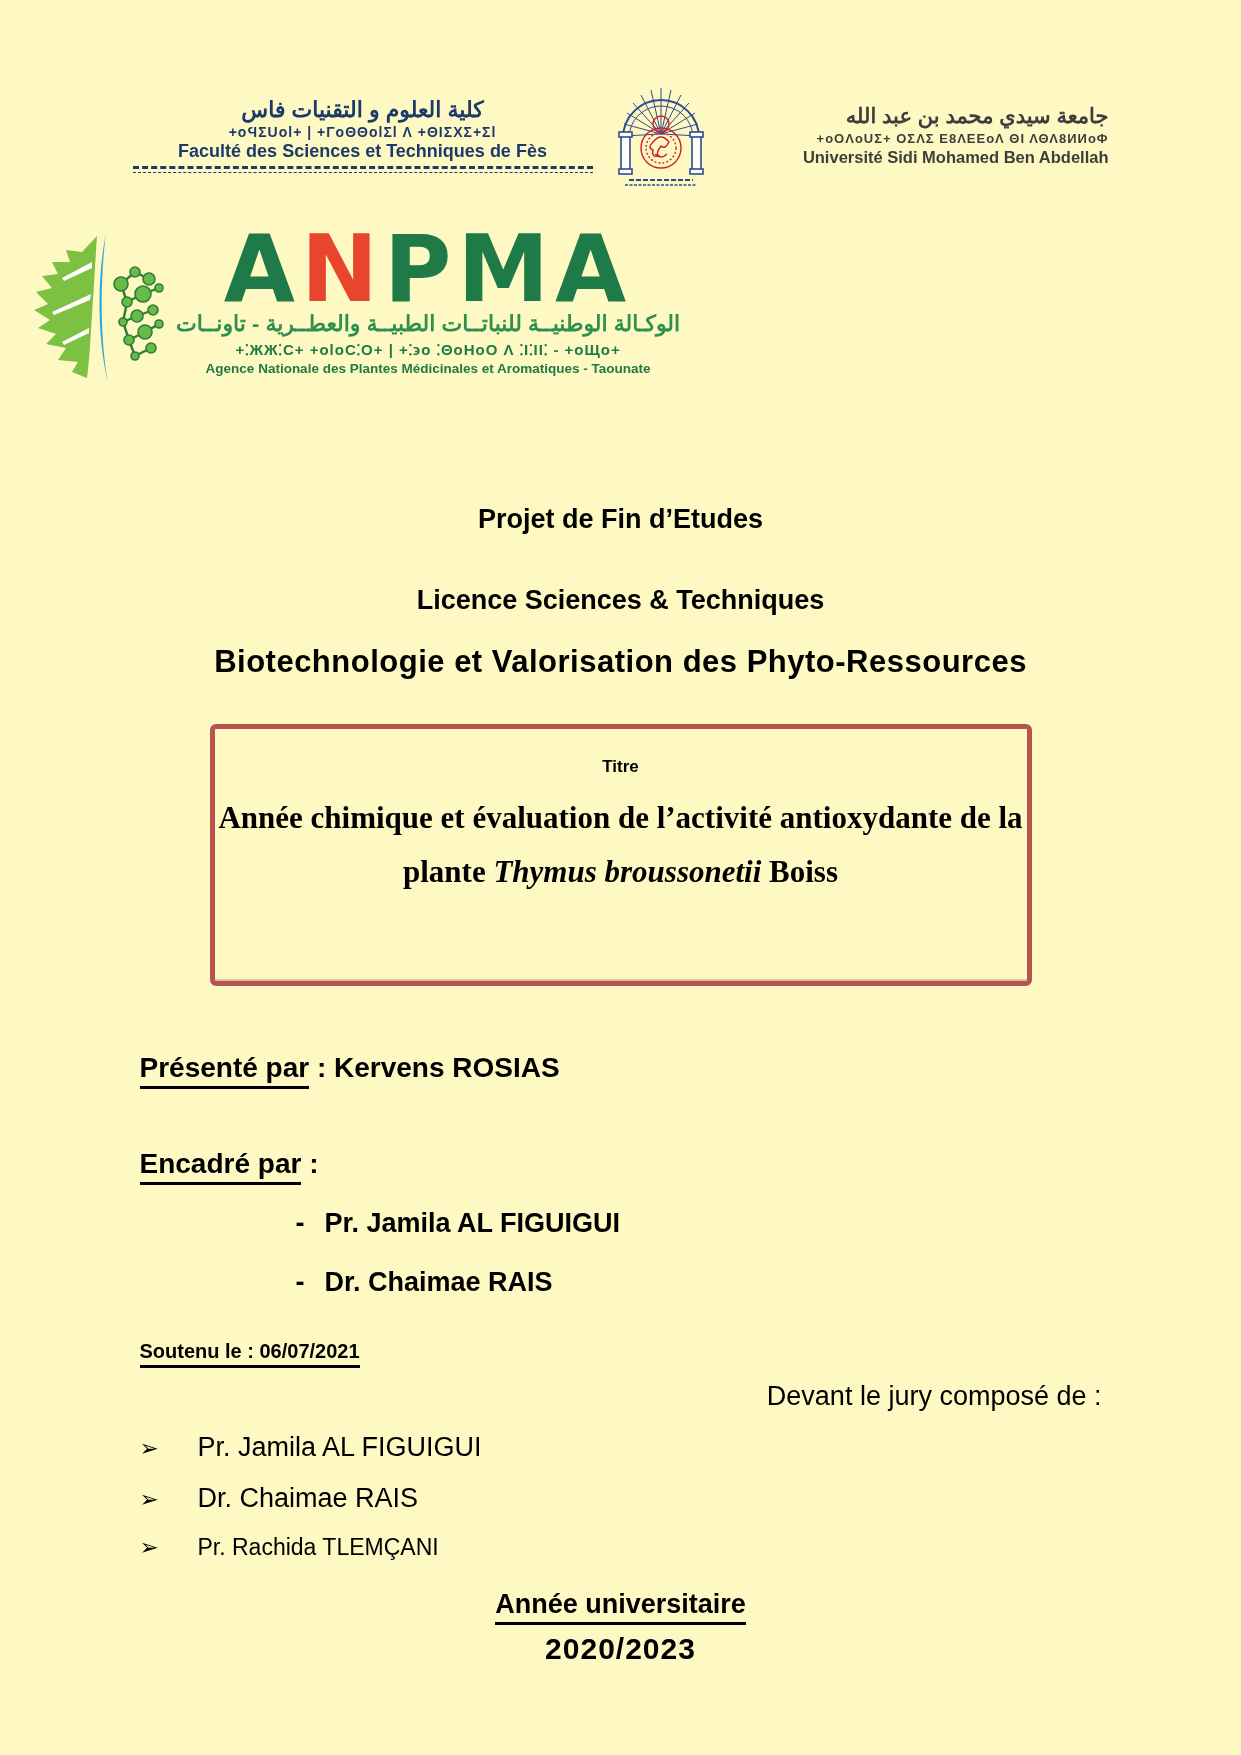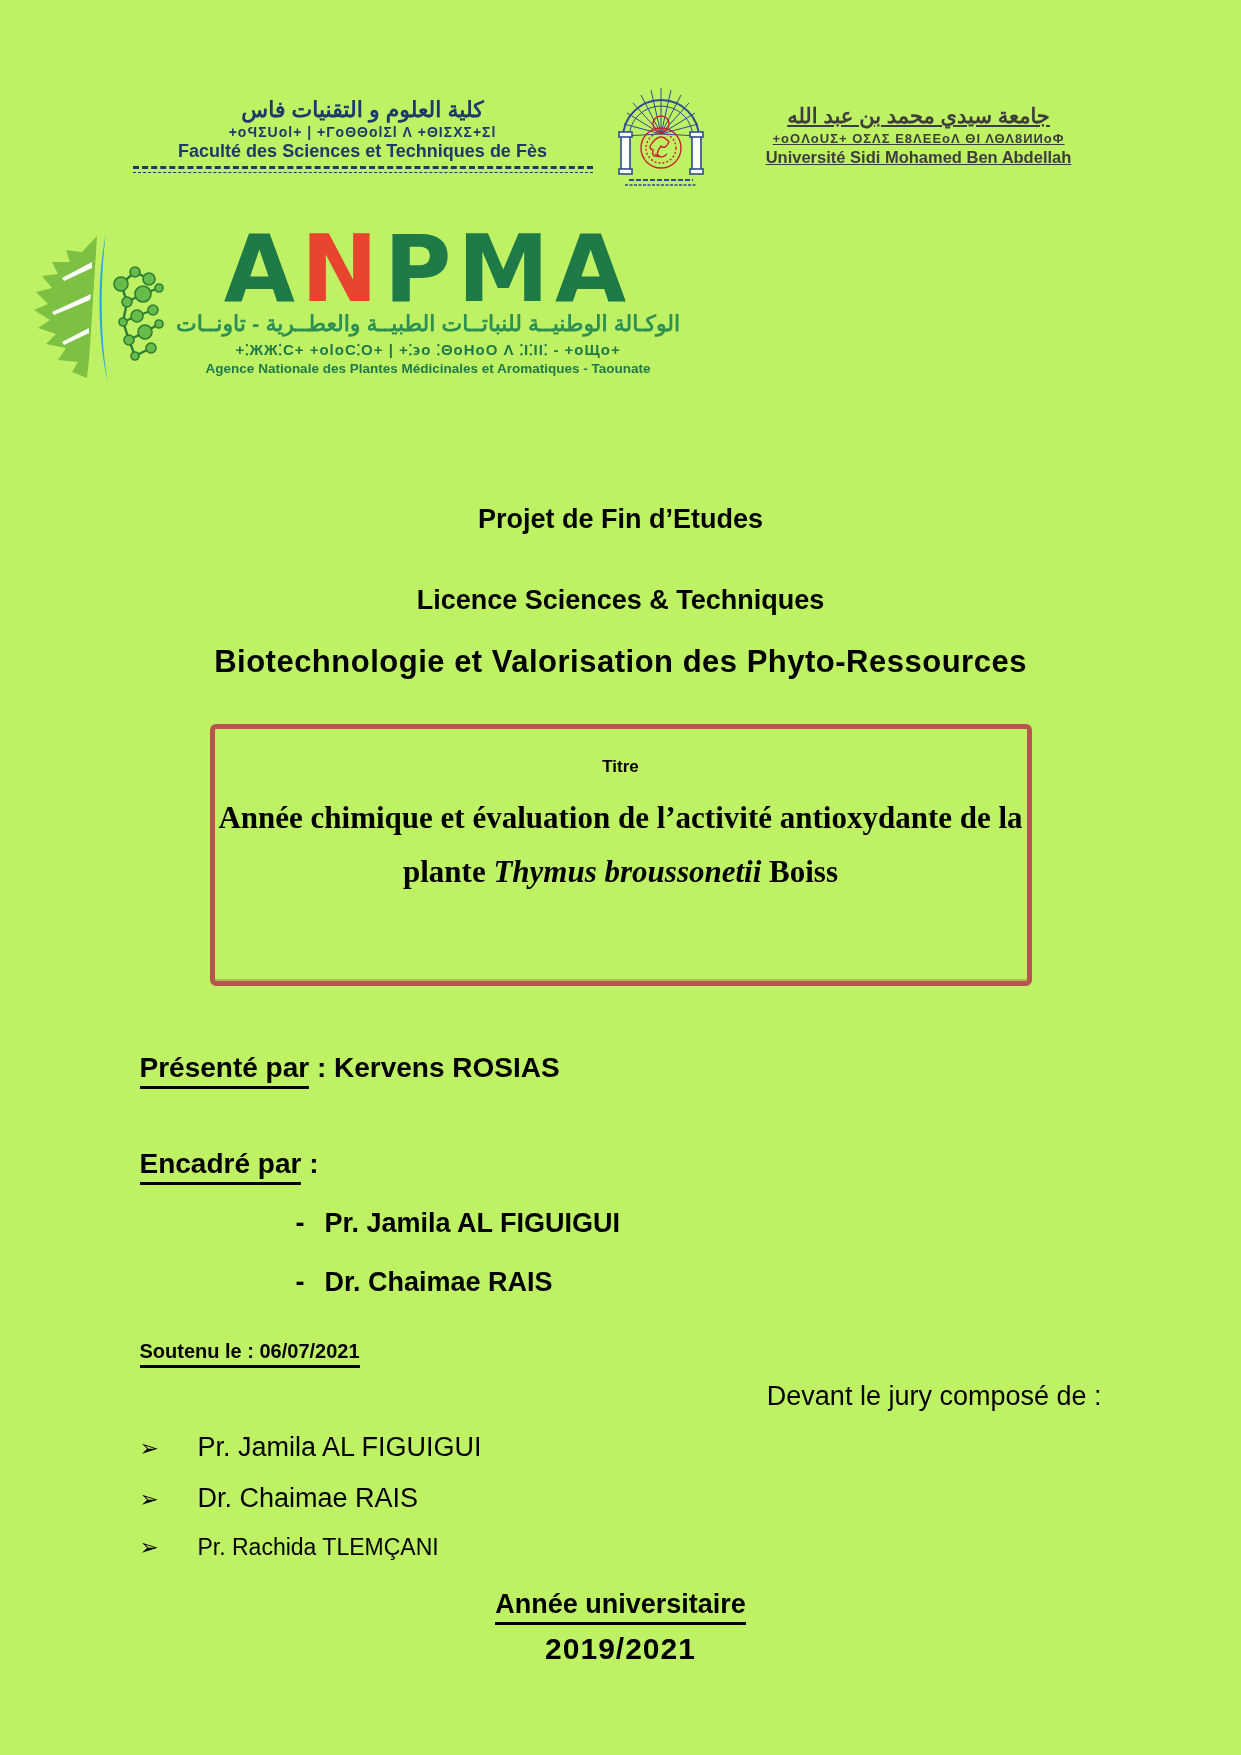--- a/index.html
+++ b/index.html
@@ -1,27 +1,27 @@
 <!DOCTYPE html>
 <html><head>
 <meta charset="utf-8">
 <style>
   html,body{margin:0;padding:0;background:#e8e8e8;}
   .page{
-    width:1241px;height:1755px;background:#bef264;margin:0 auto;position:relative;
+    width:1241px;height:1755px;background:#fef9c3;margin:0 auto;position:relative;
     font-family:"Liberation Sans",sans-serif;color:#000;overflow:hidden;
   }
   
   .header{display:flex;justify-content:center;align-items:center;gap:22px;padding-top:76px;}
   .logo-left{width:460px;text-align:center;color:#1b3a6b;}
   .logo-left .ar{font-size:22px;font-weight:bold;line-height:1.15;}
   .logo-left .tf{font-size:14px;font-weight:bold;letter-spacing:1px;margin-top:2px;}
   .logo-left .fr{font-size:18px;font-weight:bold;margin-top:1px;}
   .logo-left .dash{border-top:3px dashed #1b3a6b;margin-top:4px;height:3px;border-bottom:1px dashed #1b3a6b;}
-  .logo-right{width:380px;text-align:center;color:#3d3d3d;text-decoration:underline;}
+  .logo-right{width:380px;text-align:right;color:#3d3d3d;}
   .logo-right .ar{font-size:21px;font-weight:bold;line-height:1.2;}
   .logo-right .tf{font-size:13px;font-weight:bold;margin-top:3px;letter-spacing:1px;}
   .logo-right .fr{font-size:16.5px;font-weight:bold;margin-top:2px;}
   
   .anpma{display:flex;justify-content:flex-start;align-items:flex-start;margin-top:38px;gap:4px;}
   .anpma-text{text-align:center;}
   .anpma-letters{font-size:92px;font-weight:bold;letter-spacing:6px;line-height:0.82;font-family:"DejaVu Sans",sans-serif;}
   .anpma-letters .g{color:#1e7a46;}
   .anpma-letters .r{color:#e8452f;}
   .anpma-text .ar{color:#2e9050;font-size:22px;font-weight:bold;margin-top:4px;}
@@ -216,16 +216,16 @@
       <span>Dr. Chaimae RAIS</span>
     </div>
     <div class="jury-row small">
       <span class="bullet">➢</span>
       <span>Pr. Rachida TLEMÇANI</span>
     </div>
 
     <div class="annee">
       <span class="u">Année universitaire</span>
     </div>
-    <div class="year">2019/2021</div>
+    <div class="year">2020/2023</div>
 
   </div>
 </div>
 
 </body></html>

